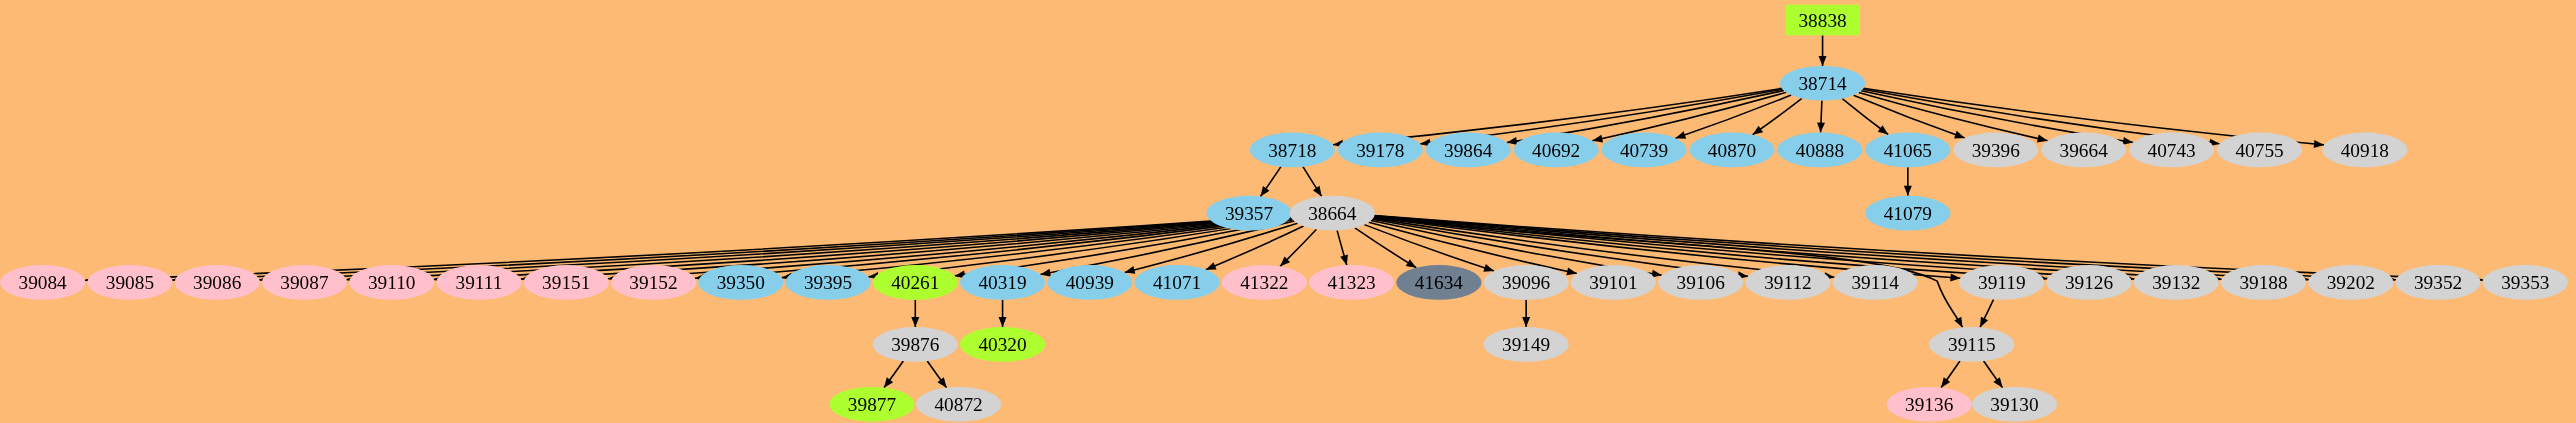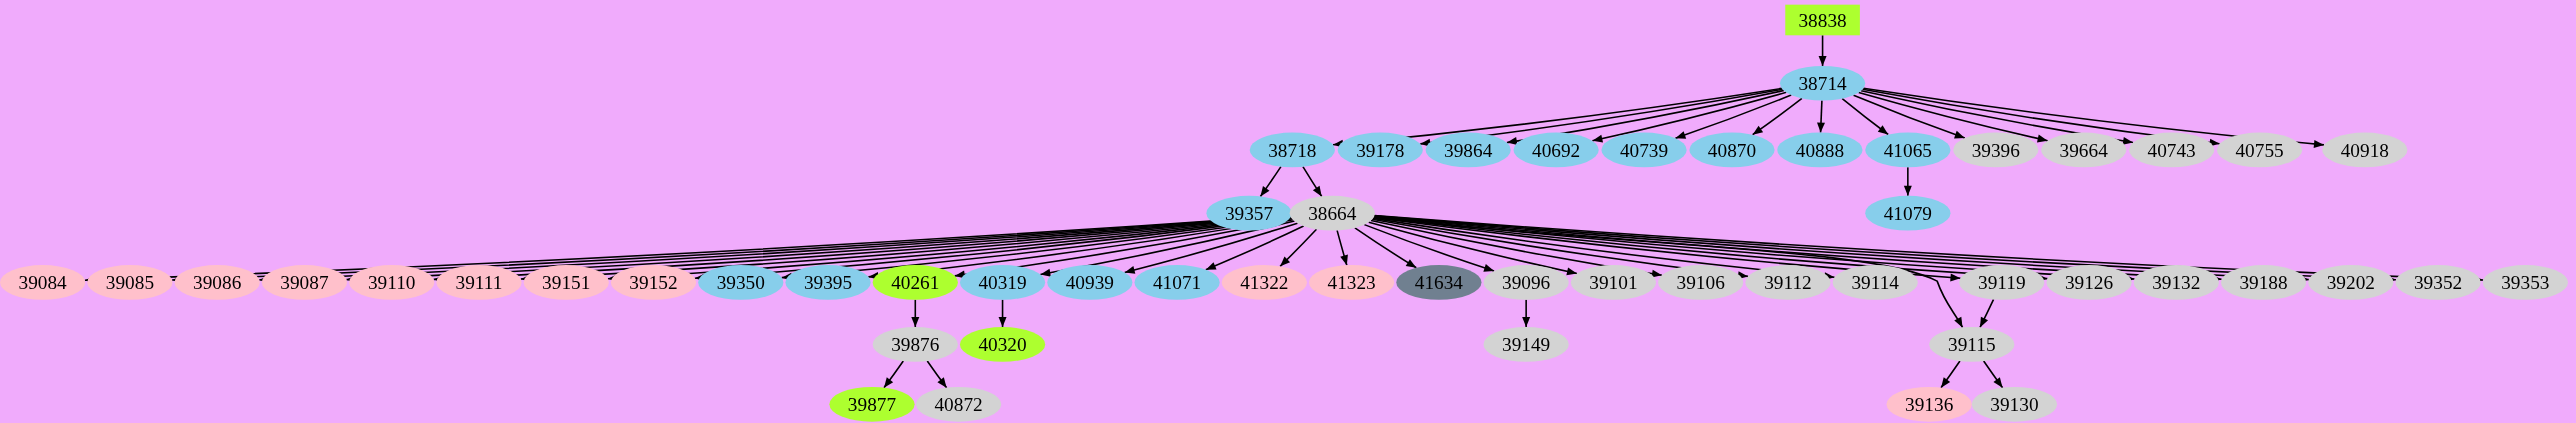--- a/index.html
+++ b/index.html
@@ -22,21 +22,21 @@
   .node text {
     font-family: "Liberation Serif", "DejaVu Serif", serif;
     font-size: 29px;
     text-anchor: middle;
     user-select: none;
   }
 </style>
 </head>
 <body>
 
-<div class="canvas" id="graph-canvas" style="width: 2576px; height: 423px; background: #f0abfc;">
+<div class="canvas" id="graph-canvas" style="width: 2576px; height: 423px; background: #fdba74;">
   <svg id="graph-svg" xmlns="http://www.w3.org/2000/svg" width="2576" height="423" viewBox="0 0 3863 635">
       <defs>
         <marker id="arrowhead" markerUnits="userSpaceOnUse" markerWidth="20" markerHeight="16" refX="17" refY="8" orient="auto">
           <path d="M2,2 L17,8 L2,14 Z" fill="#000000"></path>
         </marker>
       </defs>
       <g>
         <path d="M 2734.0 53.0 Q 2734.0 76.7 2734.0 99.0" class="edge" stroke="#000000" marker-end="url(#arrowhead)"></path>
         <path d="M 2672.9 132.7 Q 2336.0 185.2 1999.1 217.3" class="edge" stroke="#000000" marker-end="url(#arrowhead)"></path>
         <path d="M 2674.0 134.0 Q 2402.0 183.3 2130.0 216.0" class="edge" stroke="#000000" marker-end="url(#arrowhead)"></path>

